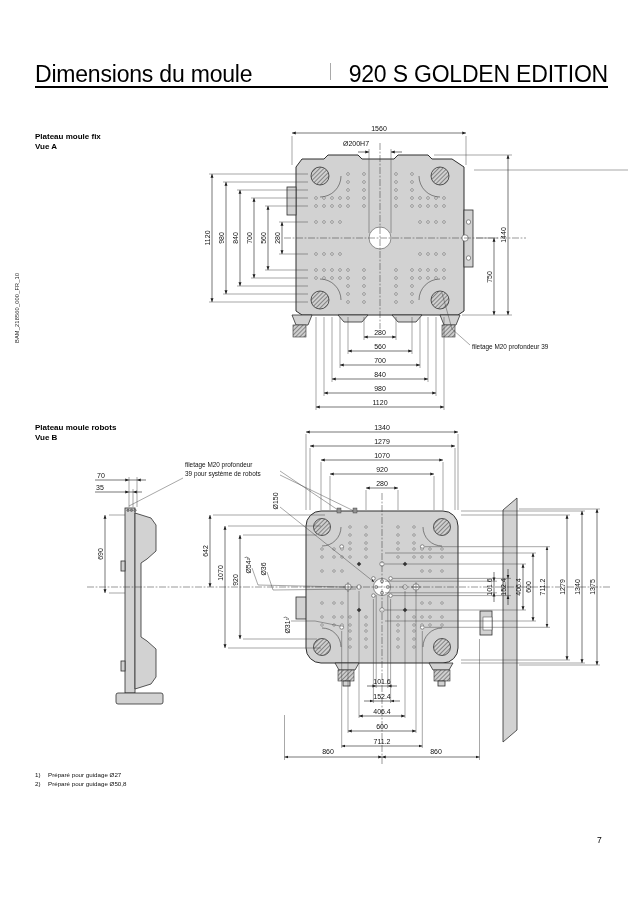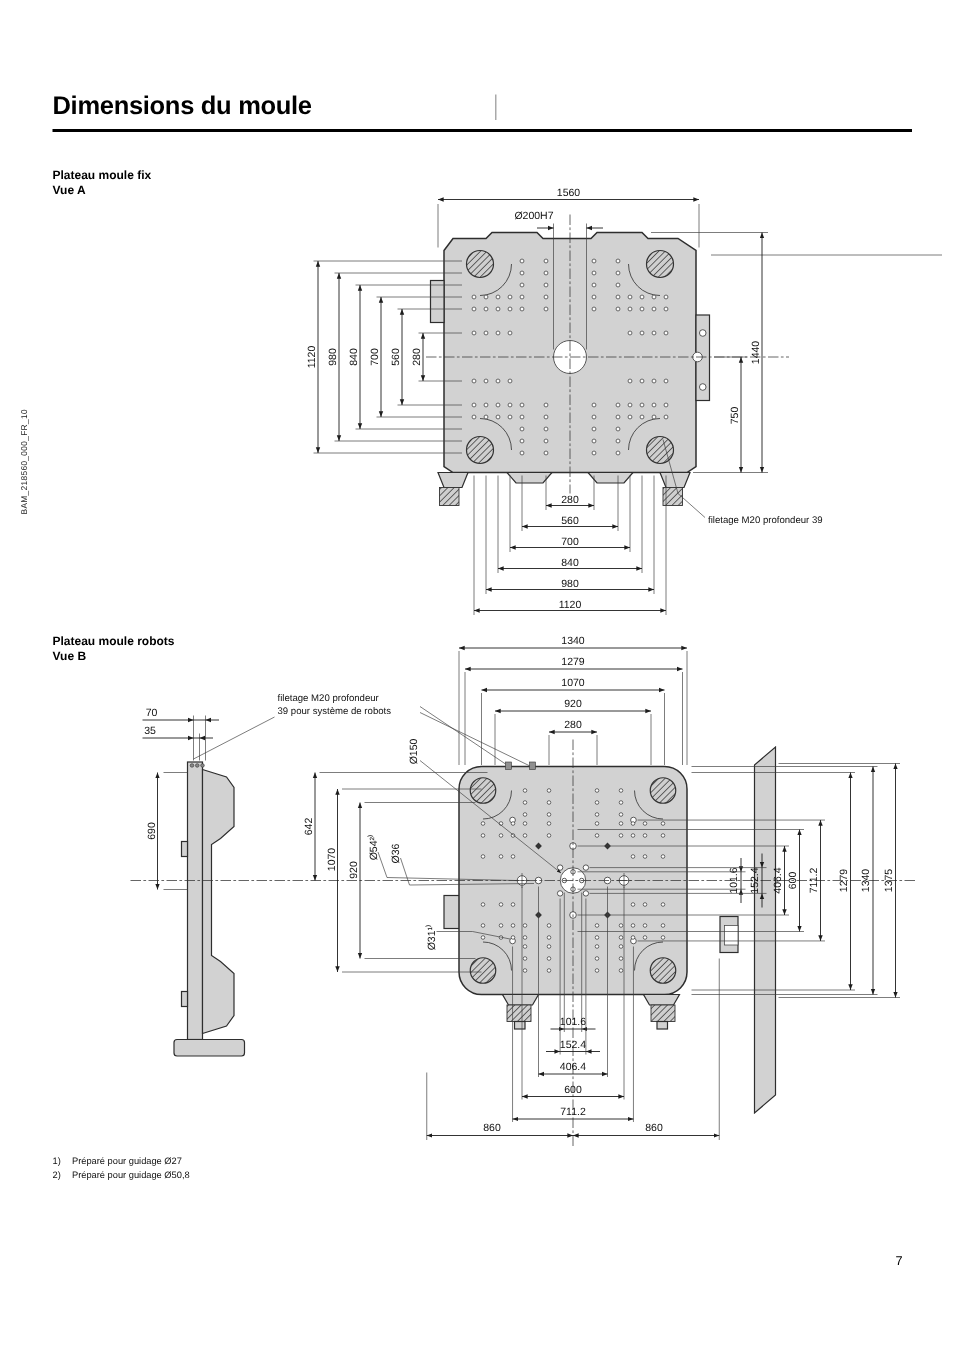--- a/index.html
+++ b/index.html
@@ -1,19 +1,19 @@
 <!DOCTYPE html>
 <html><head>
 <meta charset="utf-8">
 <style>
   html,body{margin:0;padding:0}
   body{width:637px;height:900px;background:#fff;position:relative;overflow:hidden;
        font-family:"Liberation Sans",sans-serif;color:#000}
   .abs{position:absolute}
-  .h1{font-size:17px;font-weight:bold;letter-spacing:-.2px}
+  .h1{font-size:23px;font-weight:normal;letter-spacing:-.2px}
   .hsep{width:1px;height:17px;background:#a9a9a9}
   .hrule{height:2px;background:#000}
   .seclabel{font-size:8px;font-weight:bold;line-height:1.3}
   .sidecode{font-size:5.6px;color:#222;letter-spacing:.2px;white-space:nowrap;
             transform-origin:0 0;transform:rotate(-90deg)}
   .footnotes{font-size:6.2px;color:#111;line-height:1.45}
   .footnotes .row{display:flex}
   .footnotes .mk{width:13px}
   .pageno{font-size:8.5px}
   
@@ -29,25 +29,26 @@
   text.d{font-family:"Liberation Sans",sans-serif;font-size:7px;fill:#111}
   text.s{font-family:"Liberation Sans",sans-serif;font-size:6.4px;fill:#111}
 </style>
 </head>
 <body>
 
 <div class="abs" style="left:0;top:0;width:637px;height:900px">
 
   <div class="abs h1" style="left:35px;top:61px">Dimensions du moule</div>
   <div class="abs hsep" style="left:330px;top:63px"></div>
+  <div class="abs h1" style="right:29px;top:61px">920 S GOLDEN EDITION</div>
   <div class="abs hrule" style="left:35px;top:86px;width:573px"></div>
 
   <div class="abs sidecode" style="left:14px;top:343px">BAM_218560_000_FR_10</div>
 
-  <div class="abs seclabel" style="left:35px;top:112px">
+  <div class="abs seclabel" style="left:35px;top:132px">
     <div>Plateau moule fix</div>
     <div>Vue A</div>
   </div>
   <div class="abs seclabel" style="left:35px;top:423px">
     <div>Plateau moule robots</div>
     <div>Vue B</div>
   </div>
 
   <svg style="left:190px;top:115px" width="440" height="300" viewBox="0 0 440 300">
     <defs>

